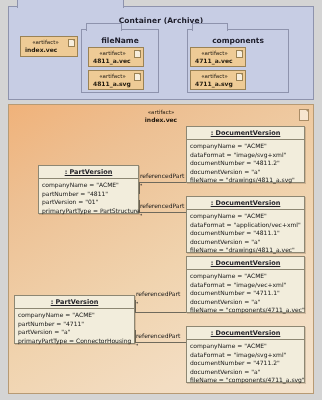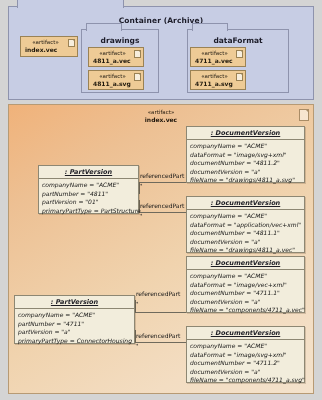--- a/index.html
+++ b/index.html
@@ -83,21 +83,21 @@
     background:rgba(255,252,246,.55);border:1px solid #a98c66;box-sizing:border-box;
   }
   .panel-corner:after{
     content:"";position:absolute;right:-1px;top:-1px;
     border-left:4px solid transparent;border-top:4px solid #a98c66;
   }
 
   
   .objbox{
     position:absolute;background:#f2eddc;border:1px solid #8d8773;
-    box-sizing:border-box;box-shadow:1px 1px 0 rgba(90,70,45,.22);font-style:italic;
+    box-sizing:border-box;box-shadow:1px 1px 0 rgba(90,70,45,.22);
   }
   .objbox .obj-title{
     text-align:center;font-size:6.5px;font-weight:bold;color:#1d1d24;
     text-decoration:underline;padding:2px 0 2px;
     border-bottom:1px solid #8d8773;line-height:8px;
   }
   .objbox .obj-attrs{padding:2px 0 2px 3px;}
   .objbox .attr{
     font-size:6px;color:#141414;line-height:8.6px;white-space:nowrap;
   }
@@ -129,36 +129,36 @@
   </div>
 
   <div class="artifact" id="art-index-top">
     <div class="doc-corner"></div>
     <div class="stereo">«artifact»</div>
     <div class="aname">index.vec</div>
   </div>
 
   <div class="pkg-inner" id="pkg-drawings">
     <div class="pkg-inner-tab"></div>
-    <div class="pkg-inner-title">drawings</div>
+    <div class="pkg-inner-title">fileName</div>
   </div>
   <div class="artifact" id="art-4811vec">
     <div class="doc-corner"></div>
     <div class="stereo">«artifact»</div>
     <div class="aname">4811_a.vec</div>
   </div>
   <div class="artifact" id="art-4811svg">
     <div class="doc-corner"></div>
     <div class="stereo">«artifact»</div>
     <div class="aname">4811_a.svg</div>
   </div>
 
   <div class="pkg-inner" id="pkg-components">
     <div class="pkg-inner-tab"></div>
-    <div class="pkg-inner-title">dataFormat</div>
+    <div class="pkg-inner-title">components</div>
   </div>
   <div class="artifact" id="art-4711vec">
     <div class="doc-corner"></div>
     <div class="stereo">«artifact»</div>
     <div class="aname">4711_a.vec</div>
   </div>
   <div class="artifact" id="art-4711svg">
     <div class="doc-corner"></div>
     <div class="stereo">«artifact»</div>
     <div class="aname">4711_a.svg</div>

